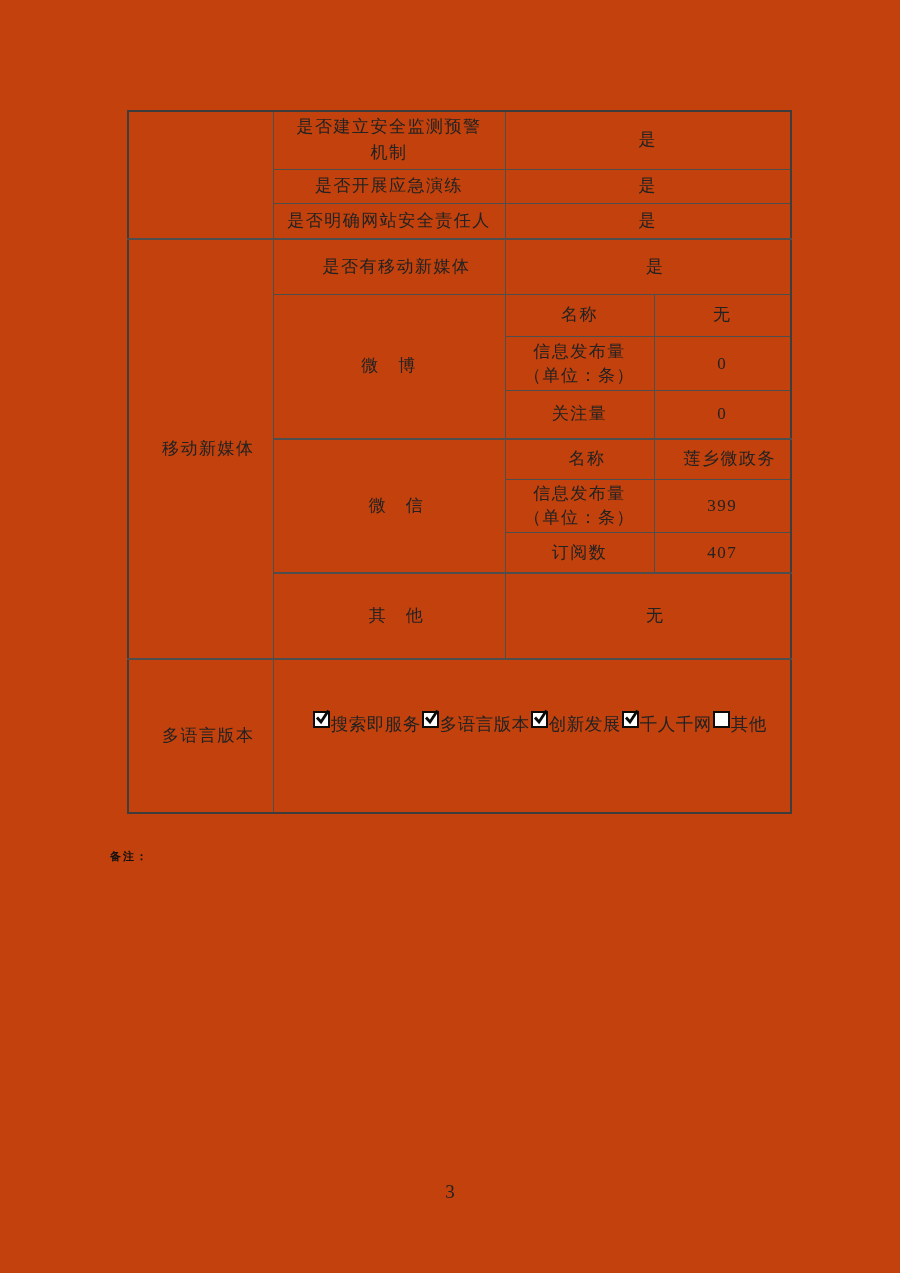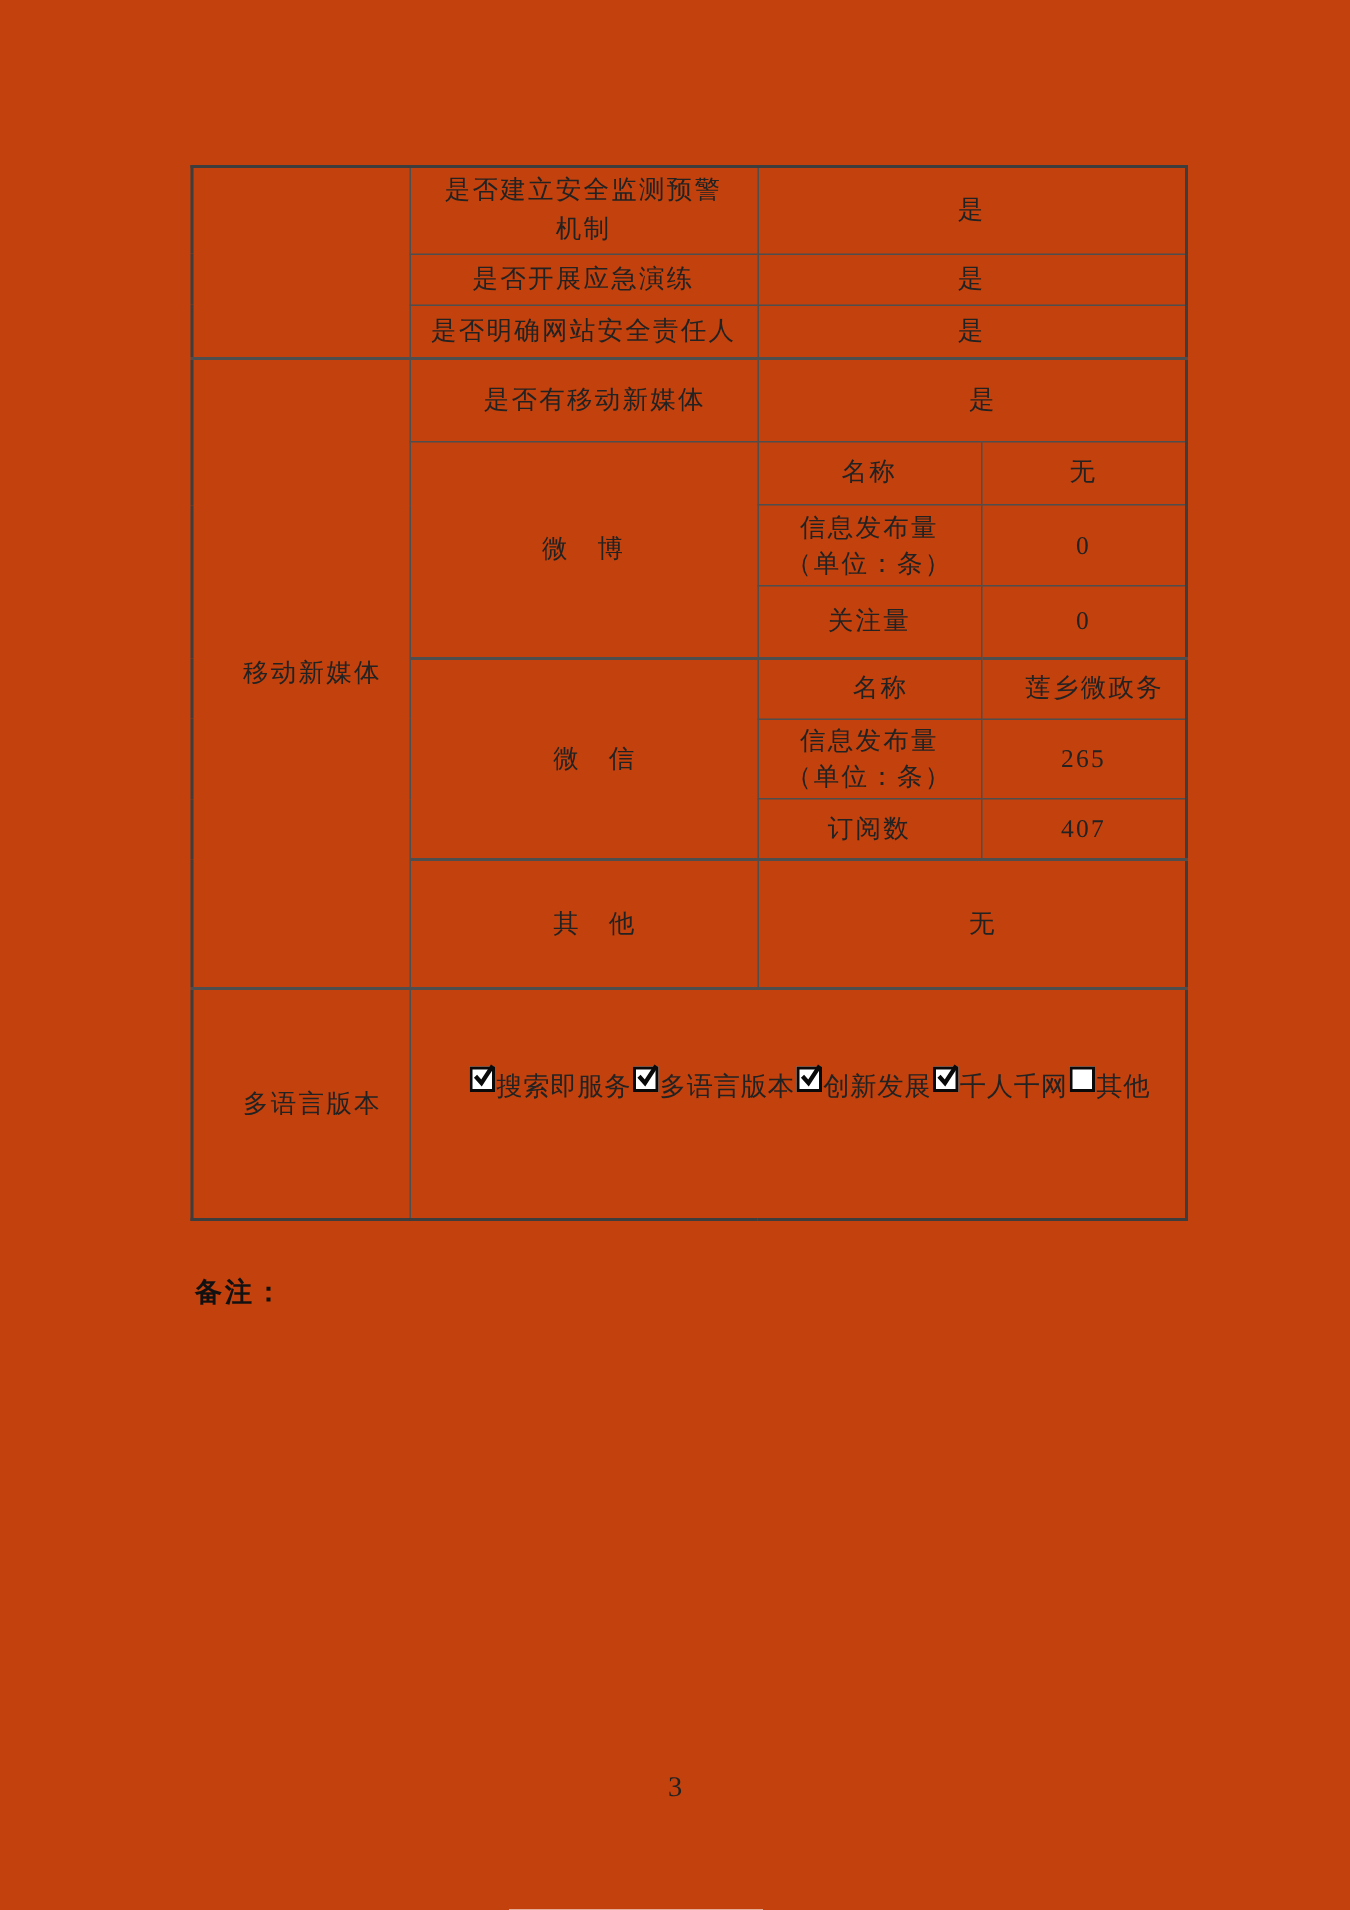--- a/index.html
+++ b/index.html
@@ -50,22 +50,22 @@
     width:13px;height:13px;
     border:2.5px solid #0a0a0a;
     display:inline-block;
     position:relative;
     margin:0 1px 0 1px;
     flex:0 0 auto;
     background:#ffffff;
   }
   .cbx svg{position:absolute;left:-1px;top:-4px;overflow:visible;}
   .remark{
-    position:absolute;left:130px;top:849px;
-    font-weight:bold;font-size:18px;letter-spacing:2px;color:#111111;
+    position:absolute;left:110px;top:849px;
+    font-weight:bold;font-size:11px;letter-spacing:2px;color:#111111;
   }
   .pageno{
     position:absolute;left:0;top:1181px;width:100%;
     text-align:center;font-size:19px;color:#222222;
   }
 </style>
 </head>
 <body>
 
 <div class="page">
@@ -126,21 +126,21 @@
       <td rowspan="3">微　信</td>
       <td>名称</td>
       <td>莲乡微政务</td>
     </tr>
 
     <tr class="r9">
       <td class="two-line">
         <div>信息发布量</div>
         <div>（单位：条）</div>
       </td>
-      <td>265</td>
+      <td>399</td>
     </tr>
 
     <tr class="r10">
       <td>订阅数</td>
       <td>407</td>
     </tr>
 
     <tr class="r11 sep">
       <td>其　他</td>
       <td colspan="2">无</td>

